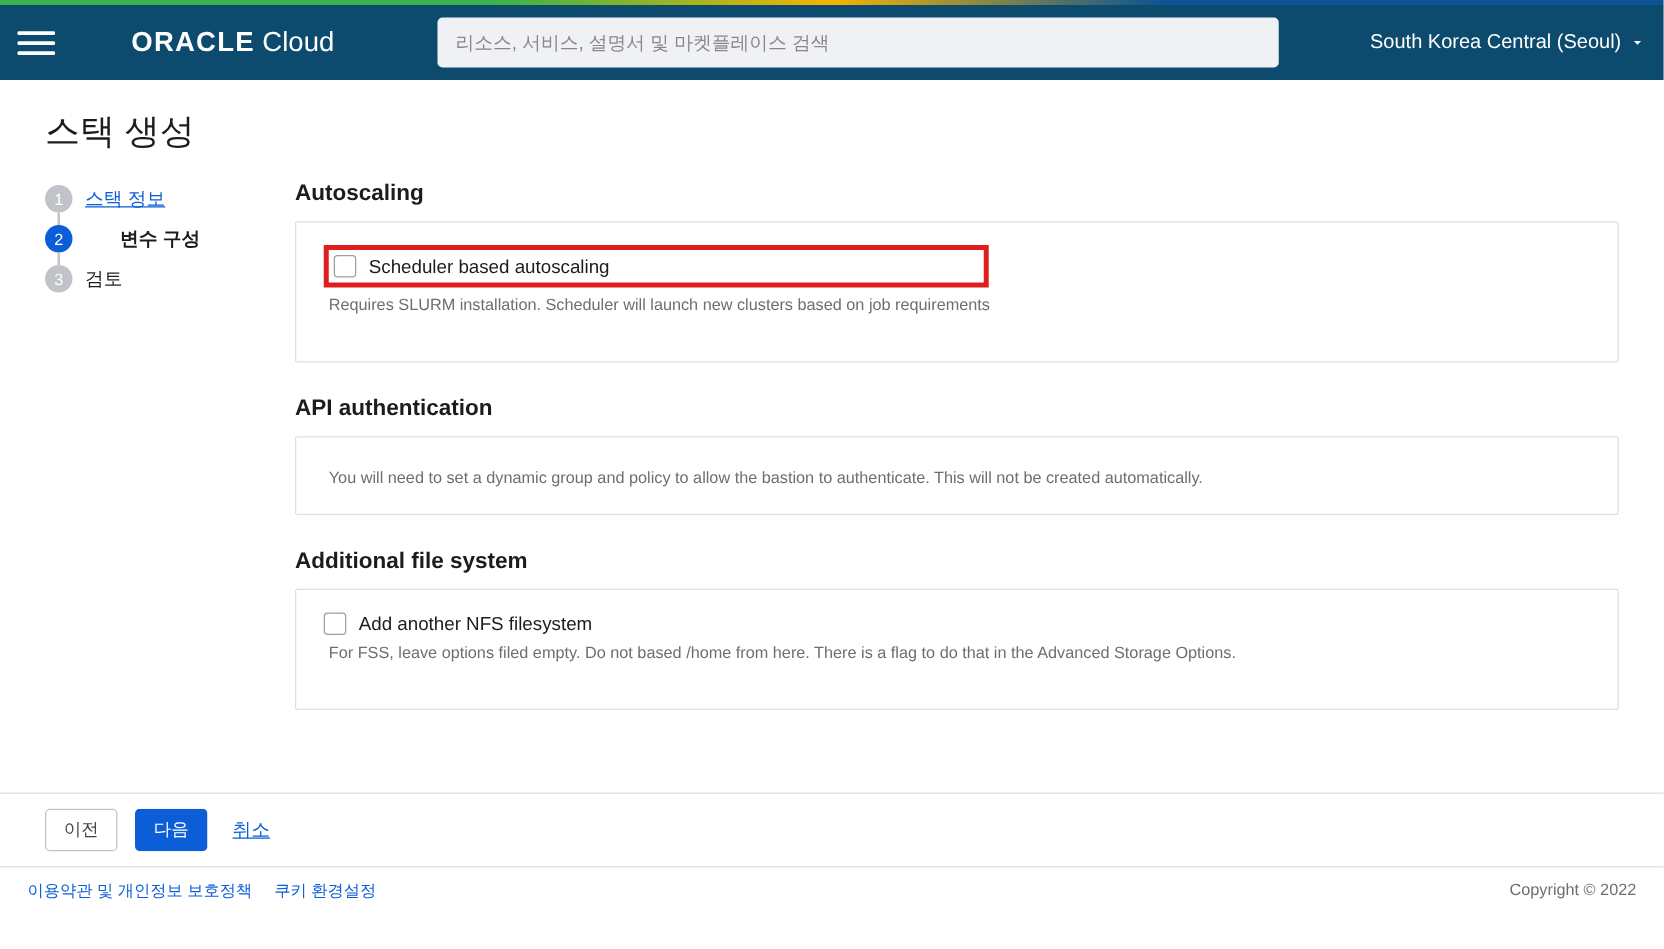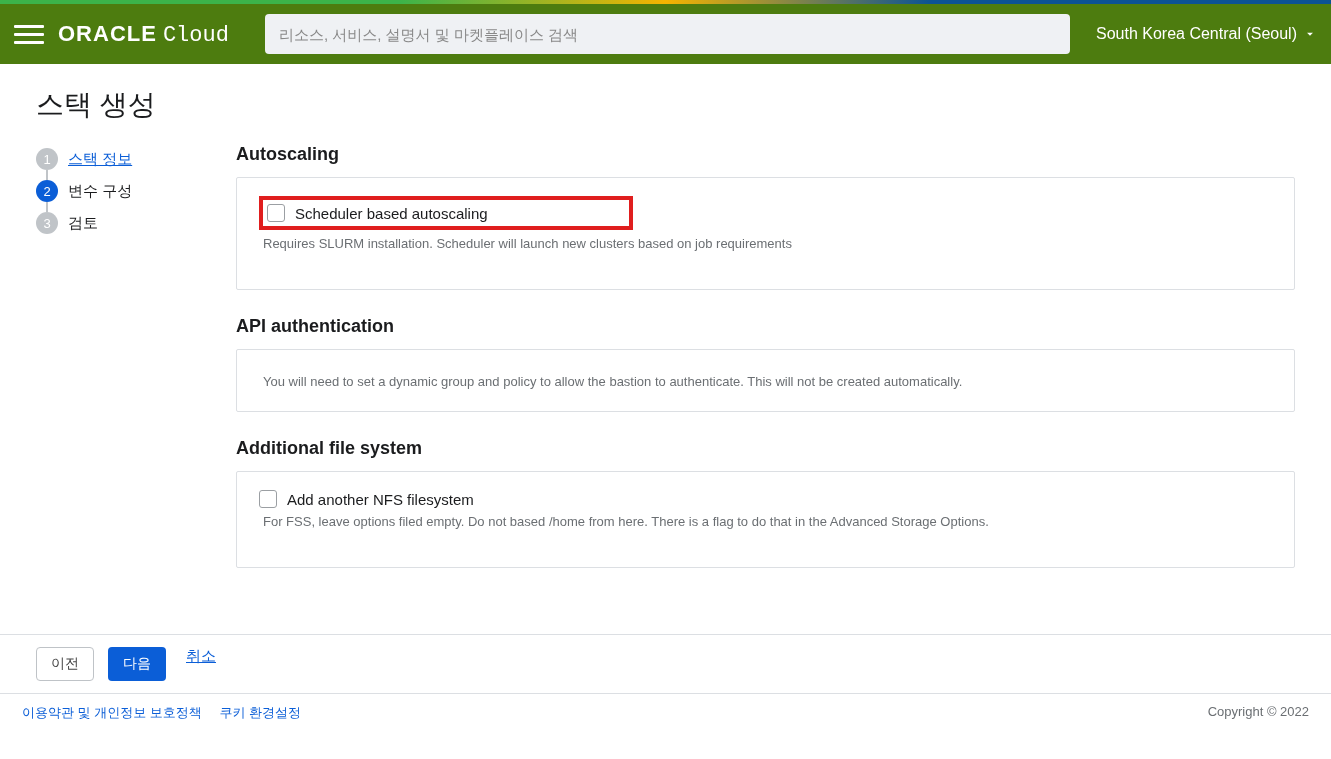--- a/index.html
+++ b/index.html
@@ -1,51 +1,51 @@
 <!DOCTYPE html>
 <html><head>
 <meta charset="utf-8">
 <style>
 * { box-sizing: border-box; margin: 0; padding: 0; }
 body { font-family: "Helvetica Neue", Helvetica, Arial, sans-serif; background: #fff; color: #1b1c1e; width: 1331px; }
 .topstripe { height: 4px; background: linear-gradient(90deg, #3cb34a 0%, #3cb34a 30%, #f4b400 50%, #0b5394 70%, #0b5394 100%); }
-.header { background: #4d7c0f; display: flex; align-items: center; height: 60px; padding: 0 14px; }
+.header { background: #0c4a6e; display: flex; align-items: center; height: 60px; padding: 0 14px; gap: 47px; }
 .hamburger { width: 30px; height: 30px; display: flex; flex-direction: column; justify-content: center; gap: 5px; cursor: pointer; margin-right: 14px; }
 .hamburger span { display: block; height: 3px; background: #fff; border-radius: 1px; }
 .logo { color: #fff; font-size: 22px; display: flex; align-items: baseline; gap: 6px; margin-right: 20px; }
 .logo .oracle-word { font-weight: 700; letter-spacing: 1px; }
-.logo .cloud { font-weight: 300; font-family: Liberation Mono, monospace; }
+.logo .cloud { font-weight: 300; }
 .searchbox { flex: 1; margin-left: 16px; }
 .searchbox input { width: 100%; height: 40px; border-radius: 4px; border: none; background: #eff1f4; padding: 0 14px; font-size: 15px; color: #333; }
 .searchbox input::placeholder { color: #888; }
 .region { color: #fff; font-size: 16px; display: flex; align-items: center; gap: 6px; margin-left: 26px; cursor: pointer; }
 .region svg { width: 14px; height: 14px; fill: #fff; }
 .page-title { font-size: 28px; font-weight: 400; padding: 22px 36px 20px; }
 .main { display: flex; padding: 0 36px; gap: 40px; background:#fff; }
 .sidebar { width: 160px; padding-top: 4px; }
 .step { display: flex; align-items: center; gap: 10px; margin-bottom: 10px; position: relative; }
 .step-num { width: 22px; height: 22px; border-radius: 50%; display: flex; align-items: center; justify-content: center; font-size: 13px; color: #fff; }
 .step-num.gray { background: #c0c4c8; }
 .step-num.blue { background: #0b5ed7; }
 .step-label { font-size: 15px; }
 .step.link .step-label { color: #0b5ed7; text-decoration: underline; cursor: pointer; }
-.step.active .step-label { color: #1b1c1e; font-weight: 400; }
+.step.active .step-label { color: #1b1c1e; font-weight: 700; margin-left: 28px; }
 .step-connector { position: absolute; left: 10px; top: 22px; width: 2px; height: 10px; background: #c0c4c8; }
 .content { flex: 1; min-height: 490px; }
 .section-title { font-size: 18px; font-weight: 700; margin-bottom: 12px; }
 .panel { border: 1px solid #dcdfe3; border-radius: 2px; padding: 18px 22px 22px; margin-bottom: 26px; }
 .option { margin-bottom: 16px; }
 .opt-head { display: flex; align-items: center; gap: 10px; }
-.highlight { border: 4px solid #e01e1e; padding: 4px 6px 4px 4px; display: inline-flex; align-items: center; gap: 10px; width: 374px; }
+.highlight { border: 4px solid #e01e1e; padding: 4px 6px 4px 4px; display: inline-flex; align-items: center; gap: 10px; width: 532px; }
 .checkbox { width: 18px; height: 18px; border: 1.5px solid #9b9fa3; border-radius: 3px; display: flex; align-items: center; justify-content: center; cursor: pointer; flex-shrink: 0; background:#fff; }
 .checkbox.checked { background: #0b5ed7; border-color: #0b5ed7; }
 .checkbox.checked svg { width: 12px; height: 12px; stroke: #fff; stroke-width: 3; fill: none; }
 .opt-label { font-size: 15px; color: #1b1c1e; }
 .opt-desc { color: #6b6f73; font-size: 13px; margin-top: 6px; margin-left: 4px; }
-.buttons-row { border-top: 1px solid #dcdfe3; padding: 12px 36px; display: flex; gap: 14px; }
+.buttons-row { border-top: 1px solid #dcdfe3; padding: 12px 36px; display: flex; align-items: center; gap: 14px; }
 .btn { height: 34px; padding: 0 14px; border-radius: 4px; font-size: 14px; cursor: pointer; border: 1px solid transparent; }
 .btn.secondary { background: #fff; color: #444; border-color: #bfc3c7; }
 .btn.primary { background: #0b5ed7; color: #fff; }
 .link-btn { color: #0b5ed7; text-decoration: underline; font-size: 15px; cursor: pointer; margin-left: 6px; }
 .footer { border-top: 1px solid #dcdfe3; padding: 10px 22px; display: flex; justify-content: space-between; font-size: 13px; color: #0b5ed7; }
 .footer .links a { color: #0b5ed7; text-decoration: none; margin-right: 14px; }
 .footer .copy { color: #6b6f73; }
 </style>
 </head>
 <body>

